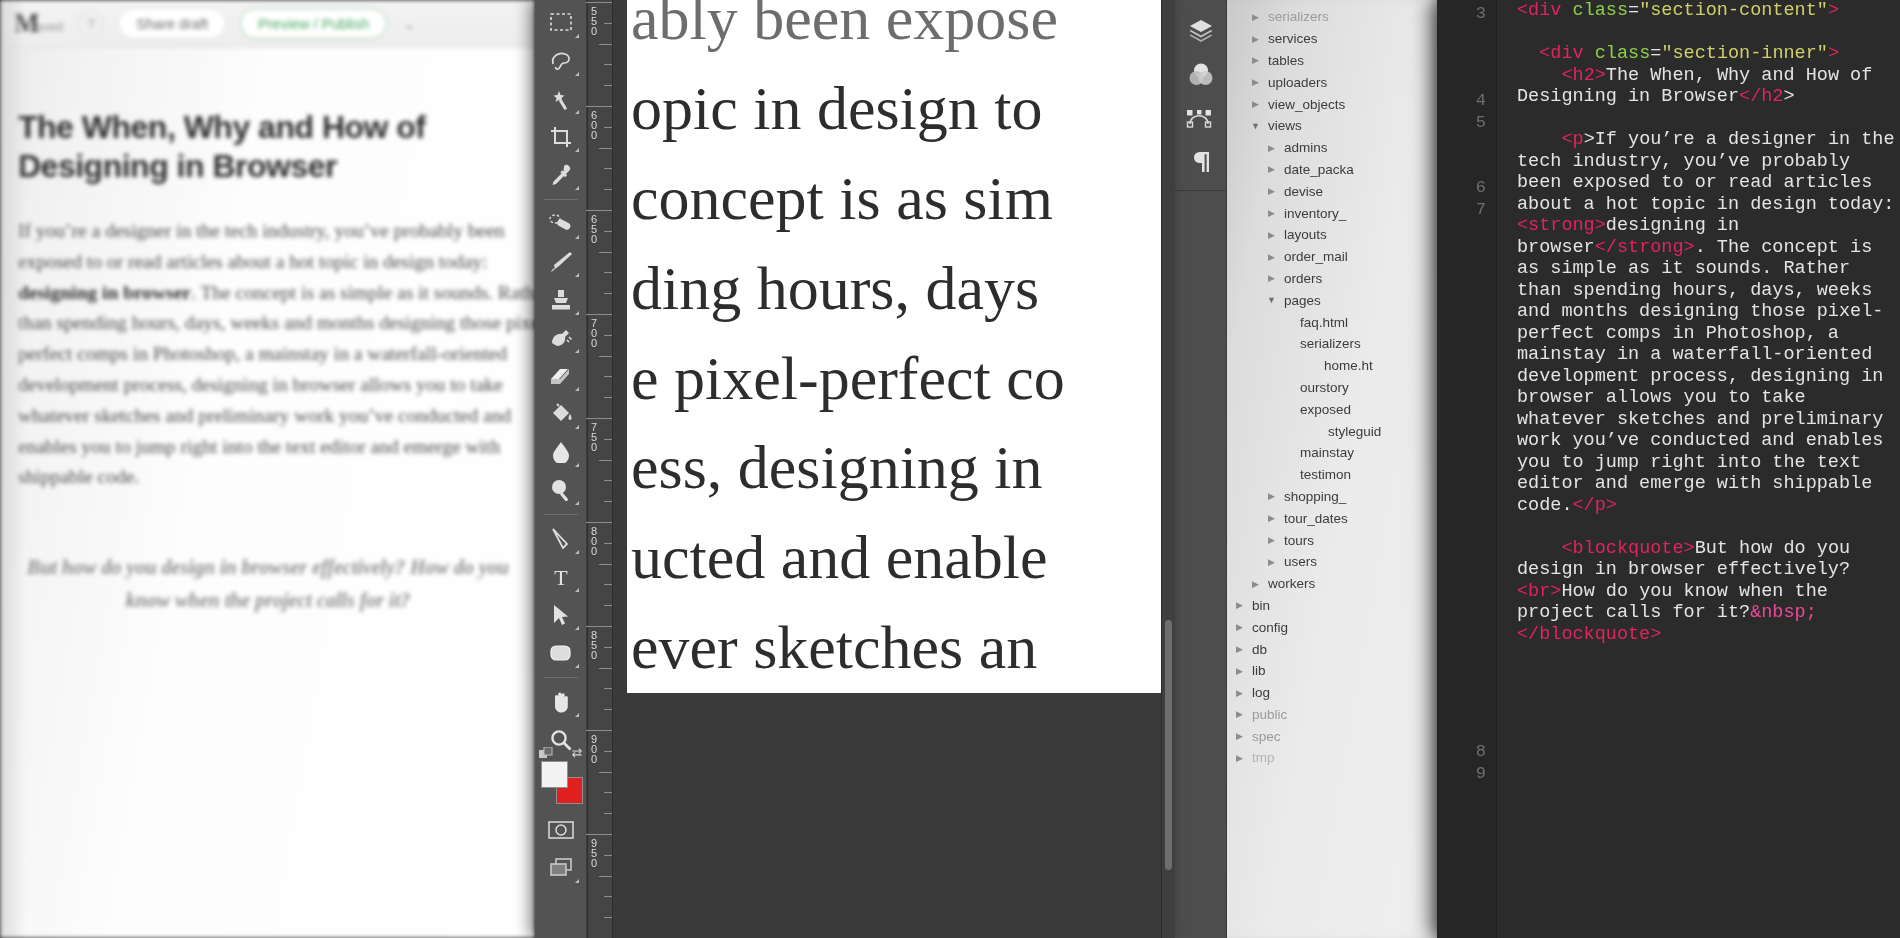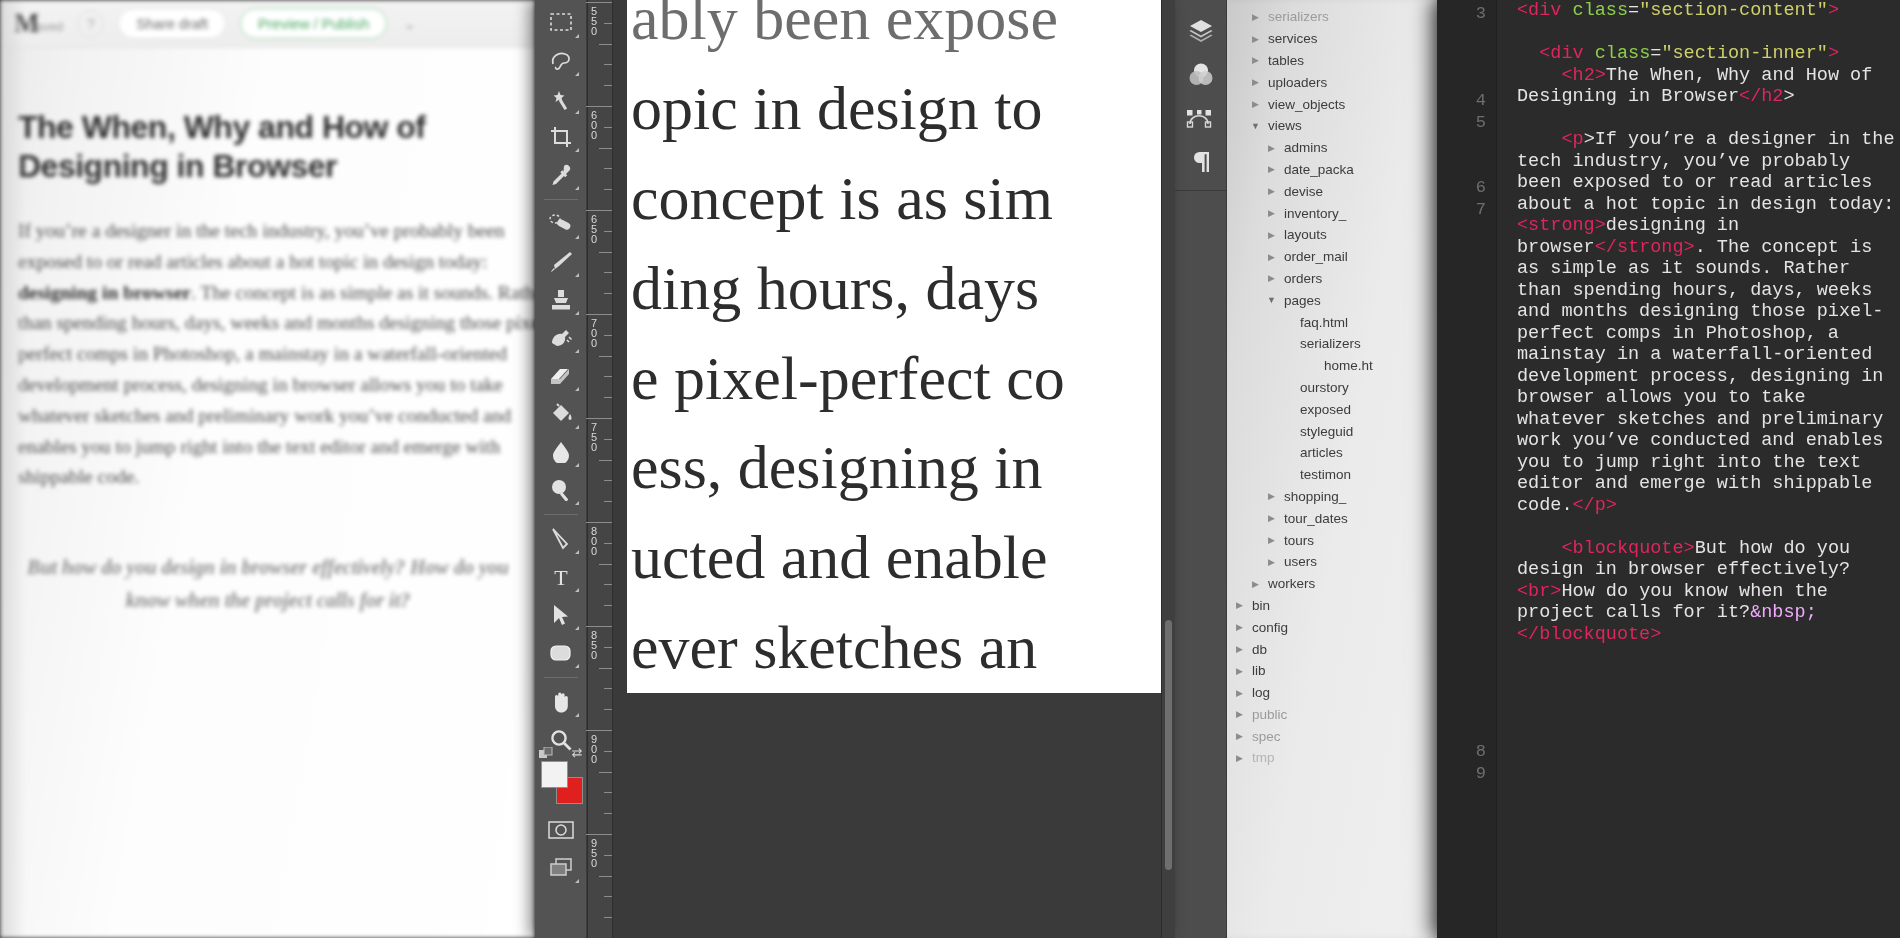--- a/index.html
+++ b/index.html
@@ -172,21 +172,21 @@
   .code-body {
     flex: 1; padding: 0 0 0 20px;
     font-family: "Liberation Mono", monospace;
     font-size: 18.5px; line-height: 21.5px;
     color: #e4e4e4; white-space: pre-wrap;
     word-break: break-word;
   }
   .tag  { color: #e0245e; }
   .attr { color: #8ccf4b; }
   .str  { color: #cfd06a; }
-  .ent  { color: #f0abfc; text-align: center; }
+  .ent  { color: #ec4899; text-align: center; }
   .blank { height: 21.5px; }
 </style>
 </head>
 <body>
 
 <div class="stage">
 
   <div class="medium-pane">
     <div class="medium-topbar">
       <div class="m-logo">M</div>
@@ -578,27 +578,27 @@
         <span style="margin-left: 6px;">home.ht</span>
       </div>
       <div class="tree-row" style="padding-left: 54px;">
         <span class="tw none"></span>
         <span style="margin-left: 6px;">ourstory</span>
       </div>
       <div class="tree-row" style="padding-left: 54px;">
         <span class="tw none"></span>
         <span style="margin-left: 6px;">exposed</span>
       </div>
+      <div class="tree-row" style="padding-left: 82px;">
+        <span class="tw none"></span>
+        <span style="margin-left: 6px;">styleguid</span>
+      </div>
       <div class="tree-row" style="padding-left: 54px;">
         <span class="tw none"></span>
-        <span style="margin-left: 6px;">styleguid</span>
-      </div>
-      <div class="tree-row" style="padding-left: 54px;">
-        <span class="tw none"></span>
-        <span style="margin-left: 6px;">articles</span>
+        <span style="margin-left: 6px;">mainstay</span>
       </div>
       <div class="tree-row" style="padding-left: 54px;">
         <span class="tw none"></span>
         <span style="margin-left: 6px;">testimon</span>
       </div>
       <div class="tree-row" style="padding-left: 38px;">
         <span class="tw">▶</span>
         <span style="margin-left: 6px;">shopping_</span>
       </div>
       <div class="tree-row" style="padding-left: 38px;">

